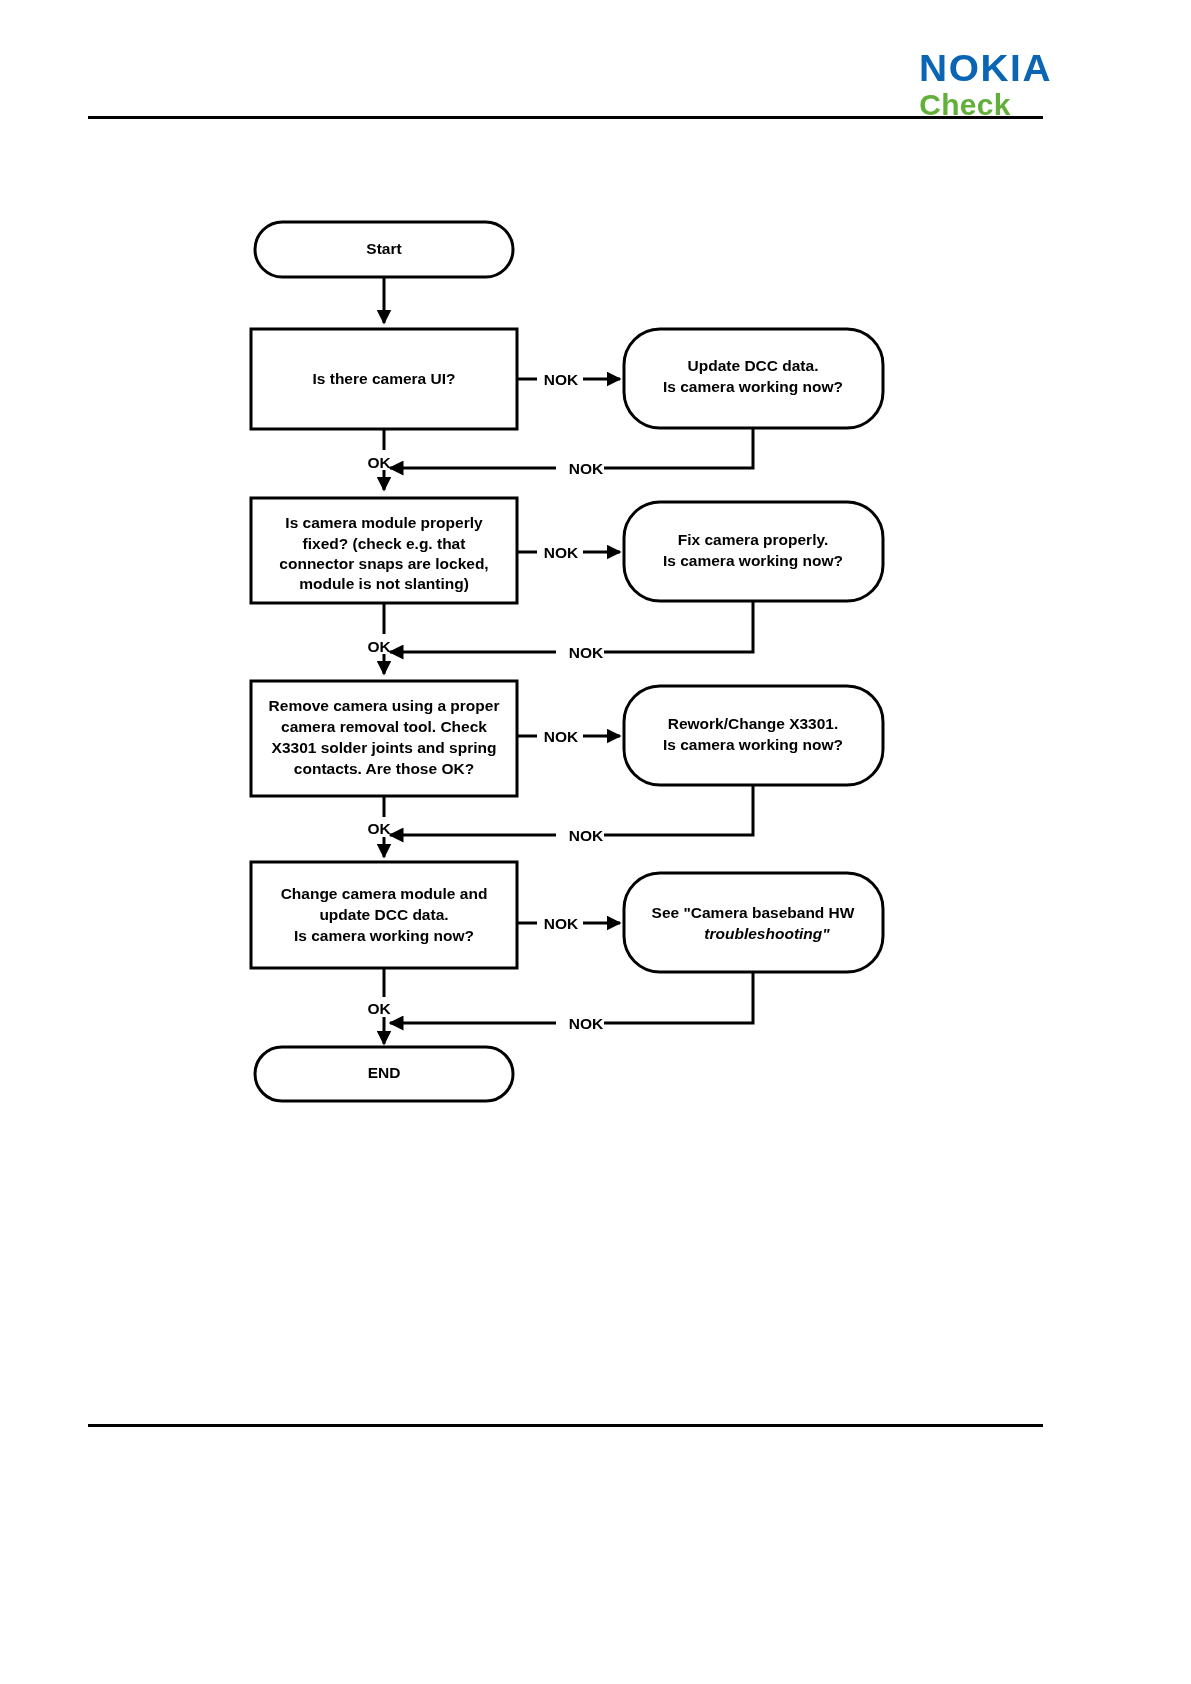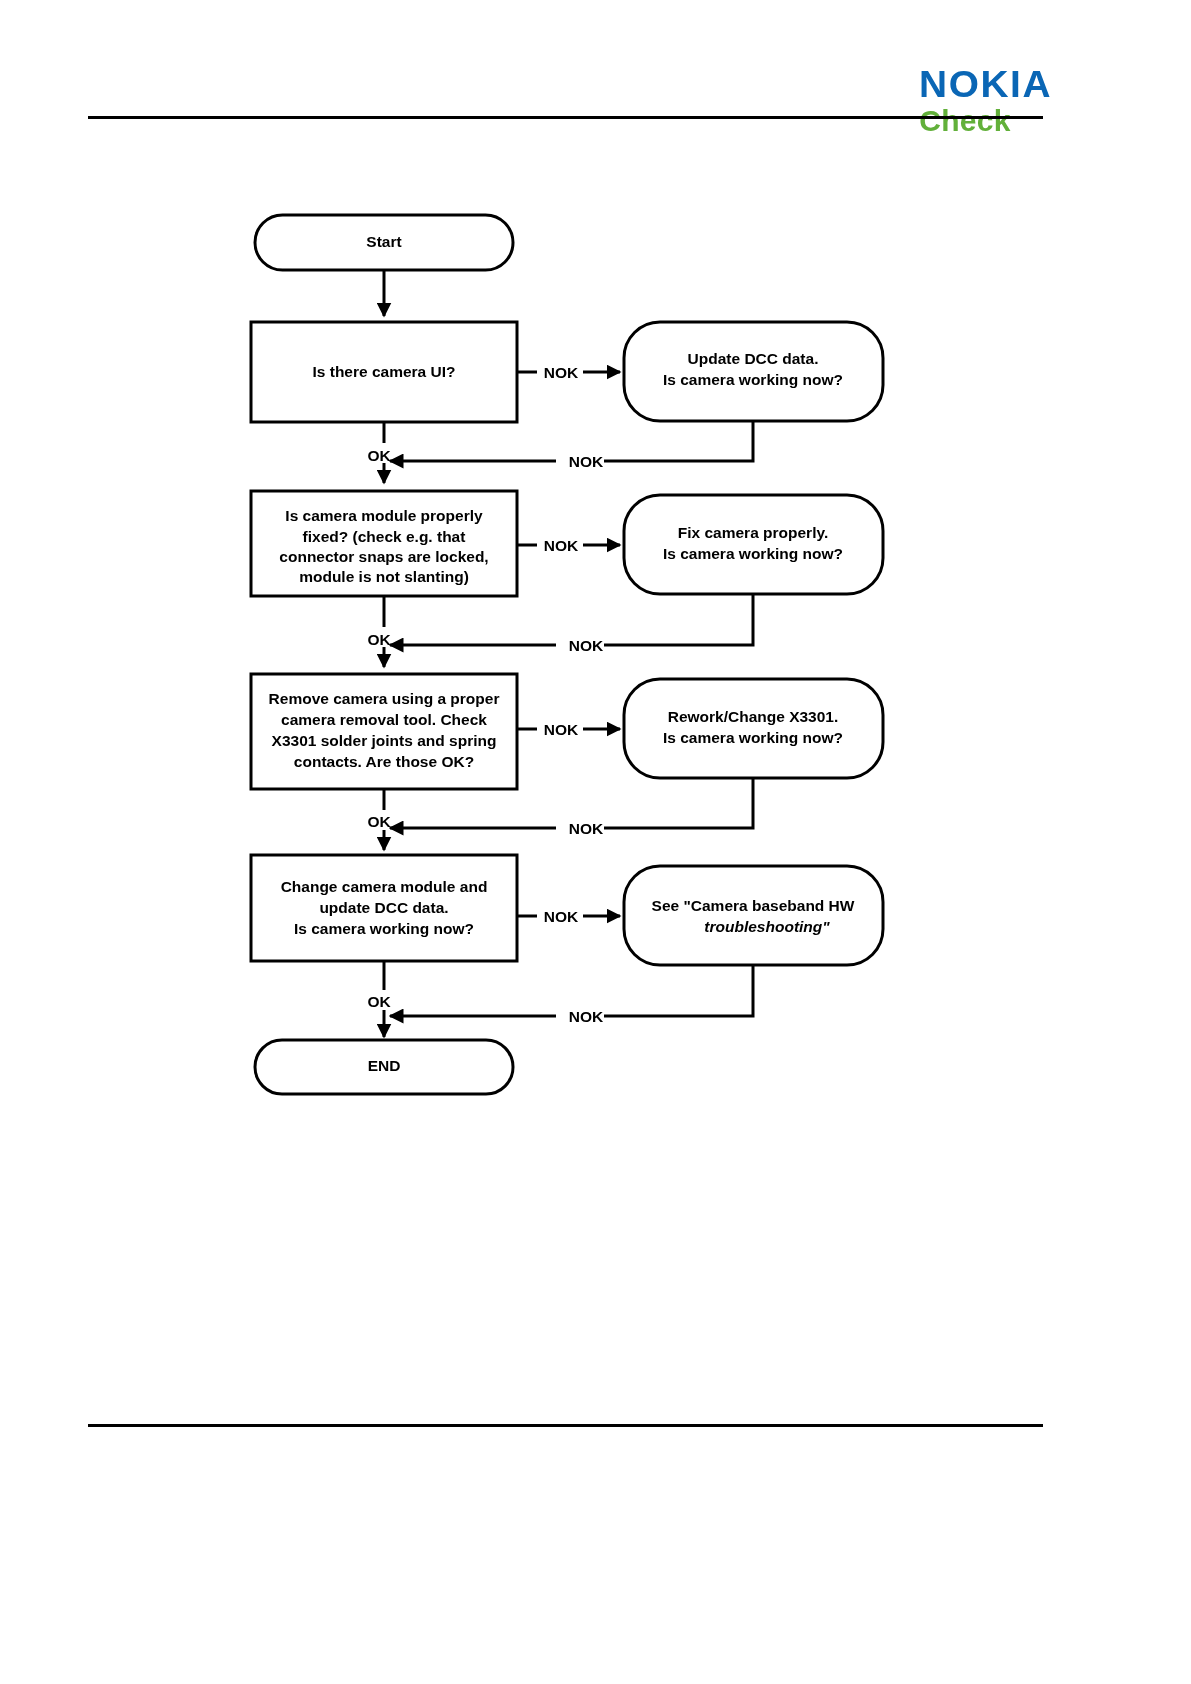--- a/index.html
+++ b/index.html
@@ -7,21 +7,21 @@
     width:1191px;height:1684px;
     background:#ffffff;
     font-family:"Liberation Sans", sans-serif;
     position:relative;
     overflow:hidden;
   }
   .page{position:absolute;inset:0;}
 
   
   .header{
-    position:absolute;left:0;top:16px;width:1191px;height:125px;
+    position:absolute;left:0;top:0;width:1191px;height:125px;
   }
   .logo{
     position:absolute;right:145px;top:50px;
     text-align:left;
     line-height:1;
   }
   .logo-nokia{
     display:block;
     font-family:"Liberation Sans", sans-serif;
     font-weight:bold;
@@ -43,21 +43,21 @@
   .rule{
     position:absolute;
     background:#000;
     height:3px;
   }
   .rule-top{left:88px;top:116px;width:955px;}
   .rule-bottom{left:88px;top:1424px;width:955px;}
 
   
   .chart{
-    position:absolute;left:0;top:0;width:1191px;height:1676px;
+    position:absolute;left:0;top:7px;width:1191px;height:1676px;
   }
   svg{display:block;}
   .node-text{
     font-family:"Liberation Sans", sans-serif;
     font-weight:bold;
     font-size:15.5px;
     fill:#000;
     text-anchor:middle;
     dominant-baseline:middle;
   }

